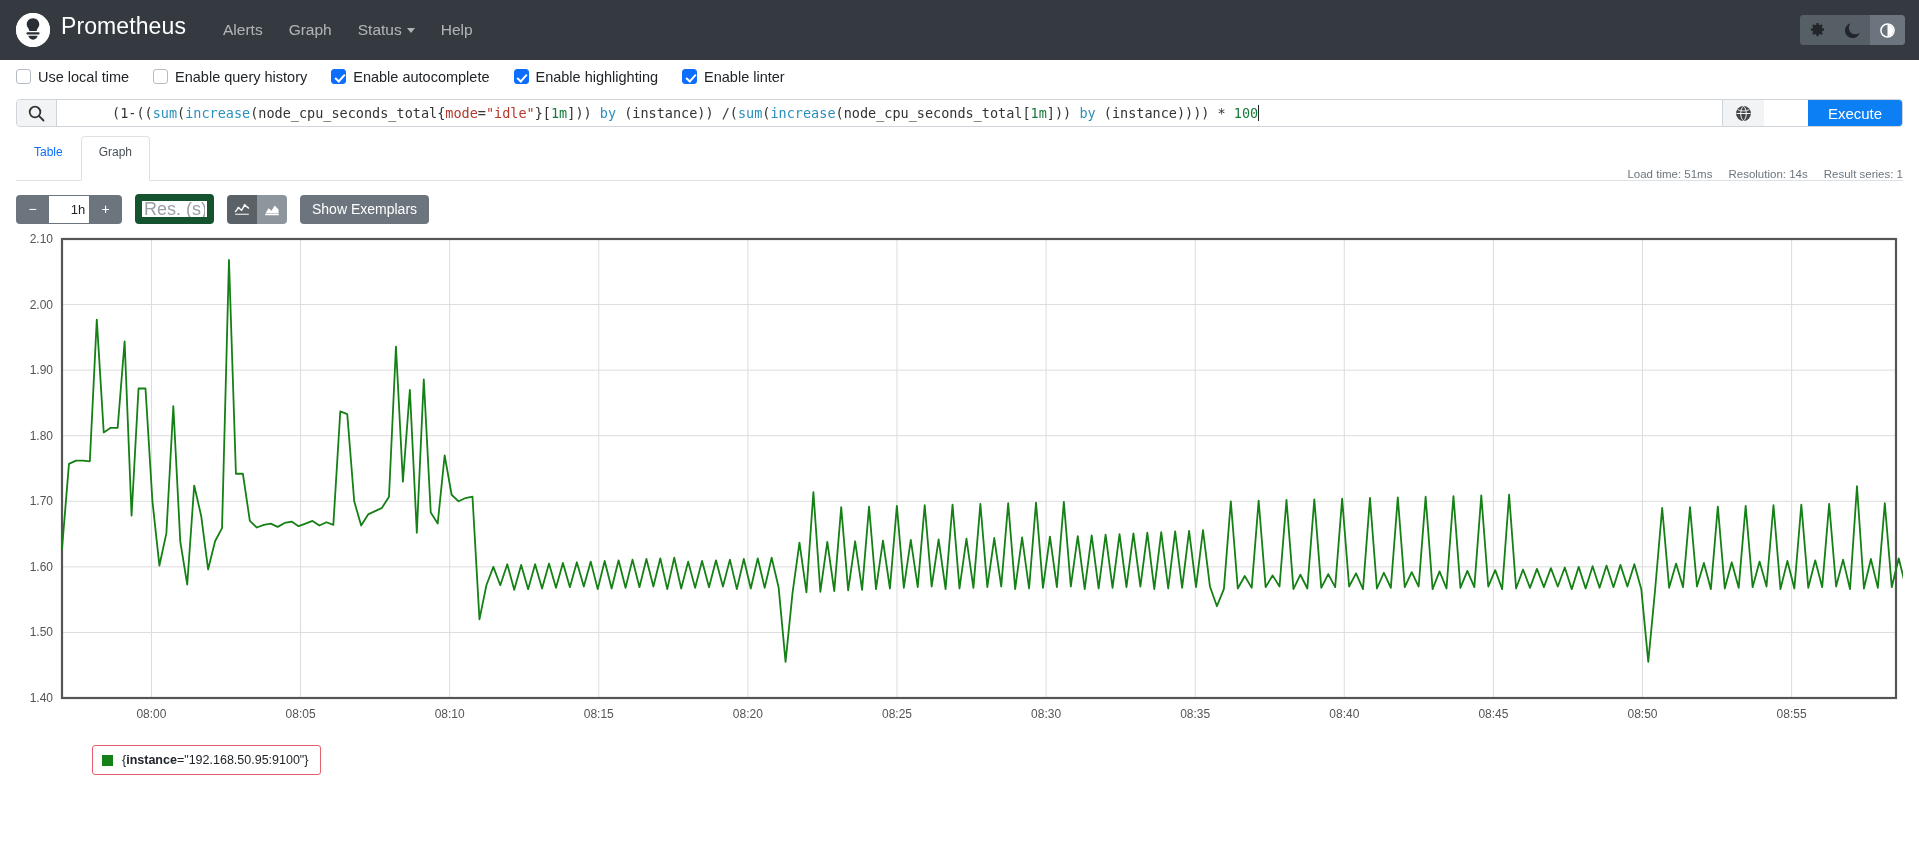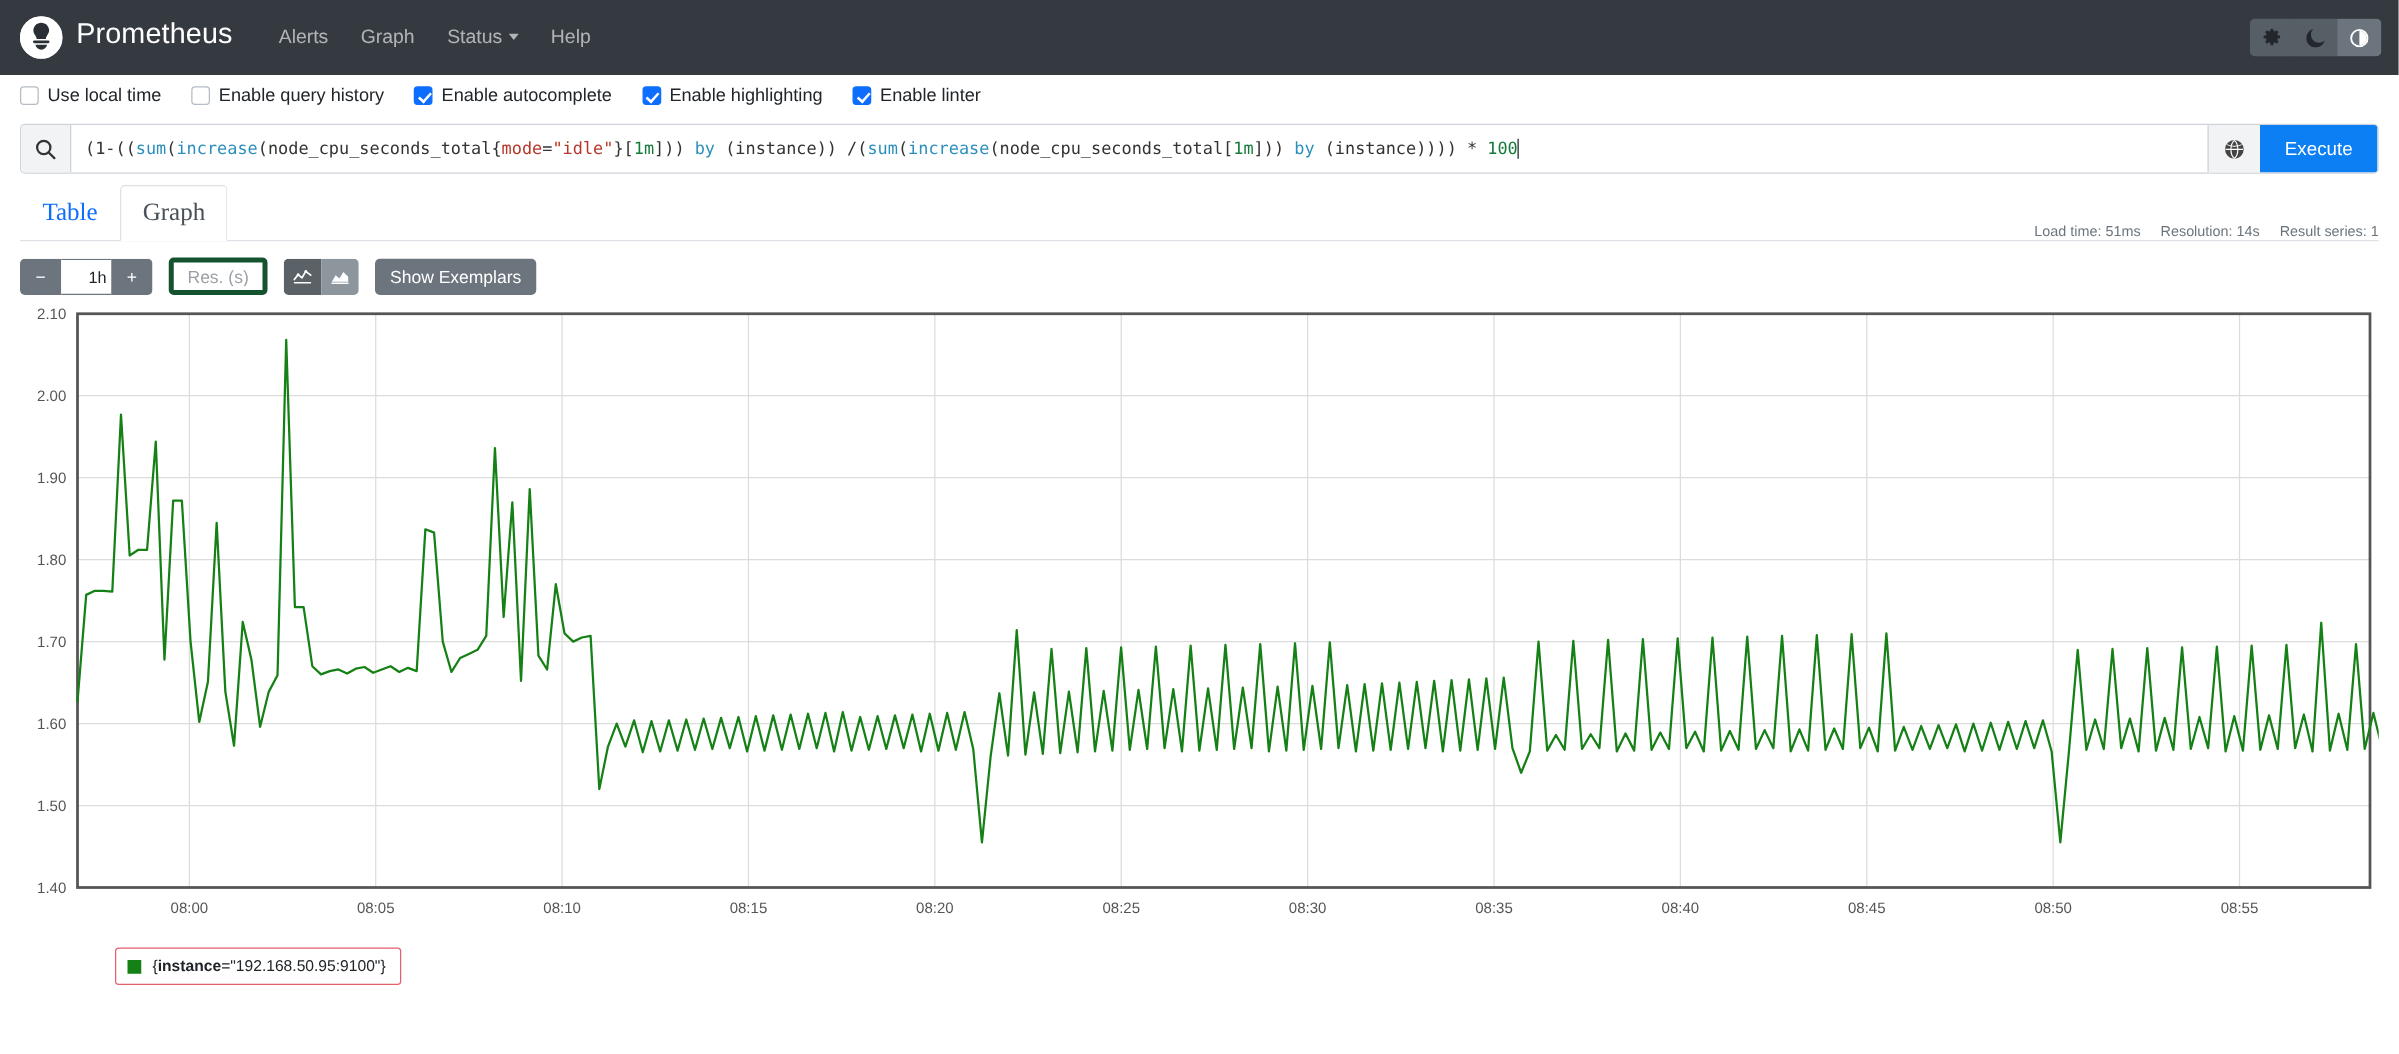--- a/index.html
+++ b/index.html
@@ -97,25 +97,26 @@
     width: 4px; height: 8px;
     border: solid #fff;
     border-width: 0 2px 2px 0;
     transform: rotate(42deg);
   }
 
   
   .query-wrap { padding: 6px 16px 0 16px; }
   .query-bar {
     display: flex;
-    height: 40px;
+    height: 28px;
     border: 1px solid #ced4da;
     border-radius: 4px;
     overflow: hidden;
     background: #fff;
+    gap: 44px;
   }
   .q-icon {
     width: 40px;
     background: #f1f3f5;
     border-right: 1px solid #ced4da;
     display: flex; align-items: center; justify-content: center;
     flex: 0 0 auto;
   }
   .q-input {
     flex: 1 1 auto;
@@ -164,29 +165,28 @@
   
   .tabs-row {
     position: relative;
     margin: 16px 16px 0 16px;
     height: 38px;
     border-bottom: 1px solid #dee2e6;
     display: flex;
     align-items: flex-end;
   }
   .tab {
-    padding: 8px 17px 9px 17px;
-    font-size: 20px;
+    padding: 8px 17px 19px 17px;
+    font-size: 12px;
     color: #0d6efd;
     cursor: pointer;
     border: 1px solid transparent;
     border-radius: 4px 4px 0 0;
     margin-bottom: -1px;
     line-height: 1.3;
-    font-family: Liberation Serif, serif;
   }
   .tab.active {
     color: #495057;
     background: #fff;
     border-color: #dee2e6 #dee2e6 #fff;
   }
   .status-text {
     position: absolute;
     right: 0; bottom: 0;
     font-size: 11.5px;
@@ -218,23 +218,23 @@
   .endtime {
     width: 182px; height: 29px;
     background: #fff;
     border-top: 1px solid #6c757d; border-bottom: 1px solid #6c757d;
     display: flex; align-items: center; justify-content: center;
     font-size: 13.5px; color: #9aa0a6;
     cursor: text;
   }
   .res-input {
     width: 79px; height: 30px;
-    border: 4px solid #14532d; border-radius: 4px;
-    background: #fff;
-    font-size: 14px; color: #9aa0a6;
+    border: 7px solid #14532d; border-radius: 4px;
+    background: #fff;
+    font-size: 18px; color: #9aa0a6;
     text-align: center;
     font-family: inherit;
     outline: none;
   }
   .res-input::placeholder { color: #9aa0a6; }
   .chartmode { display: flex; border-radius: 4px; overflow: hidden; }
   .cm-btn {
     width: 30px; height: 29px;
     background: #8d959d;
     border: none; cursor: pointer;

